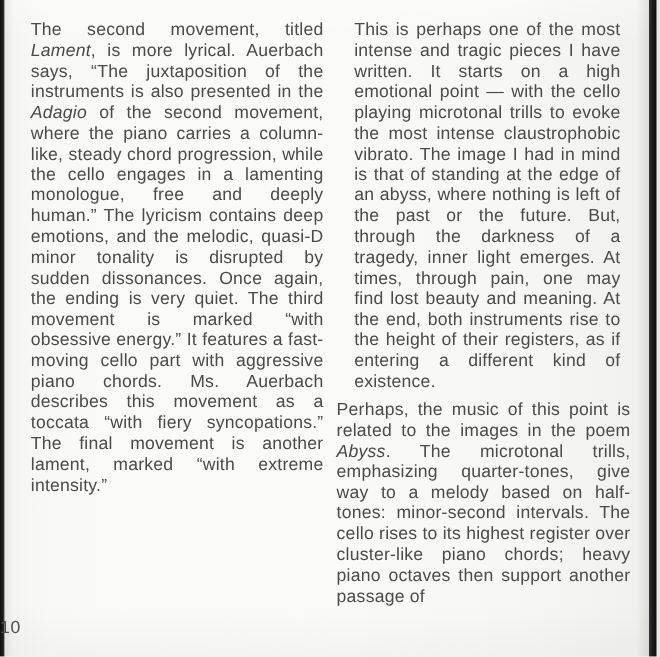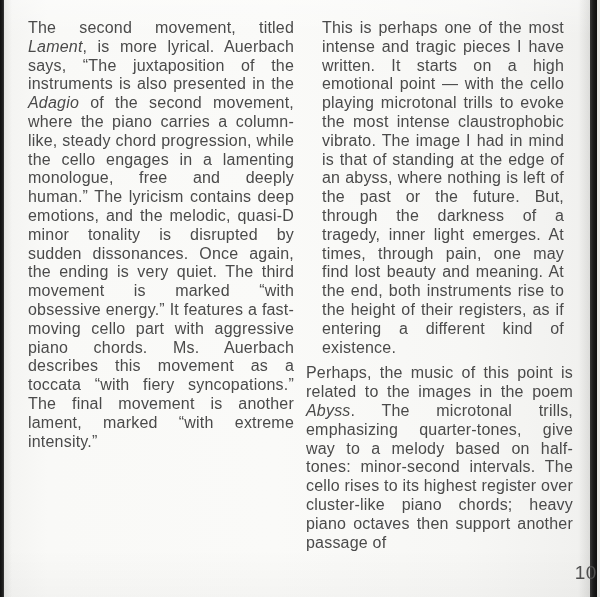--- a/index.html
+++ b/index.html
@@ -86,22 +86,22 @@
     text-align: justify;
   }
   em {
     font-style: italic;
   }
   .page-number {
     position: absolute;
     left: 0;
     right: 0;
     top: 562px;
-    text-align: right;
-    font-size: 19px;
+    text-align: left;
+    font-size: 16px;
     letter-spacing: 0.6px;
     color: #4f4f4f;
   }
 </style>
 </head>
 <body>
 
 <div class="scan">
 
   <div class="edge edge-left"></div>

